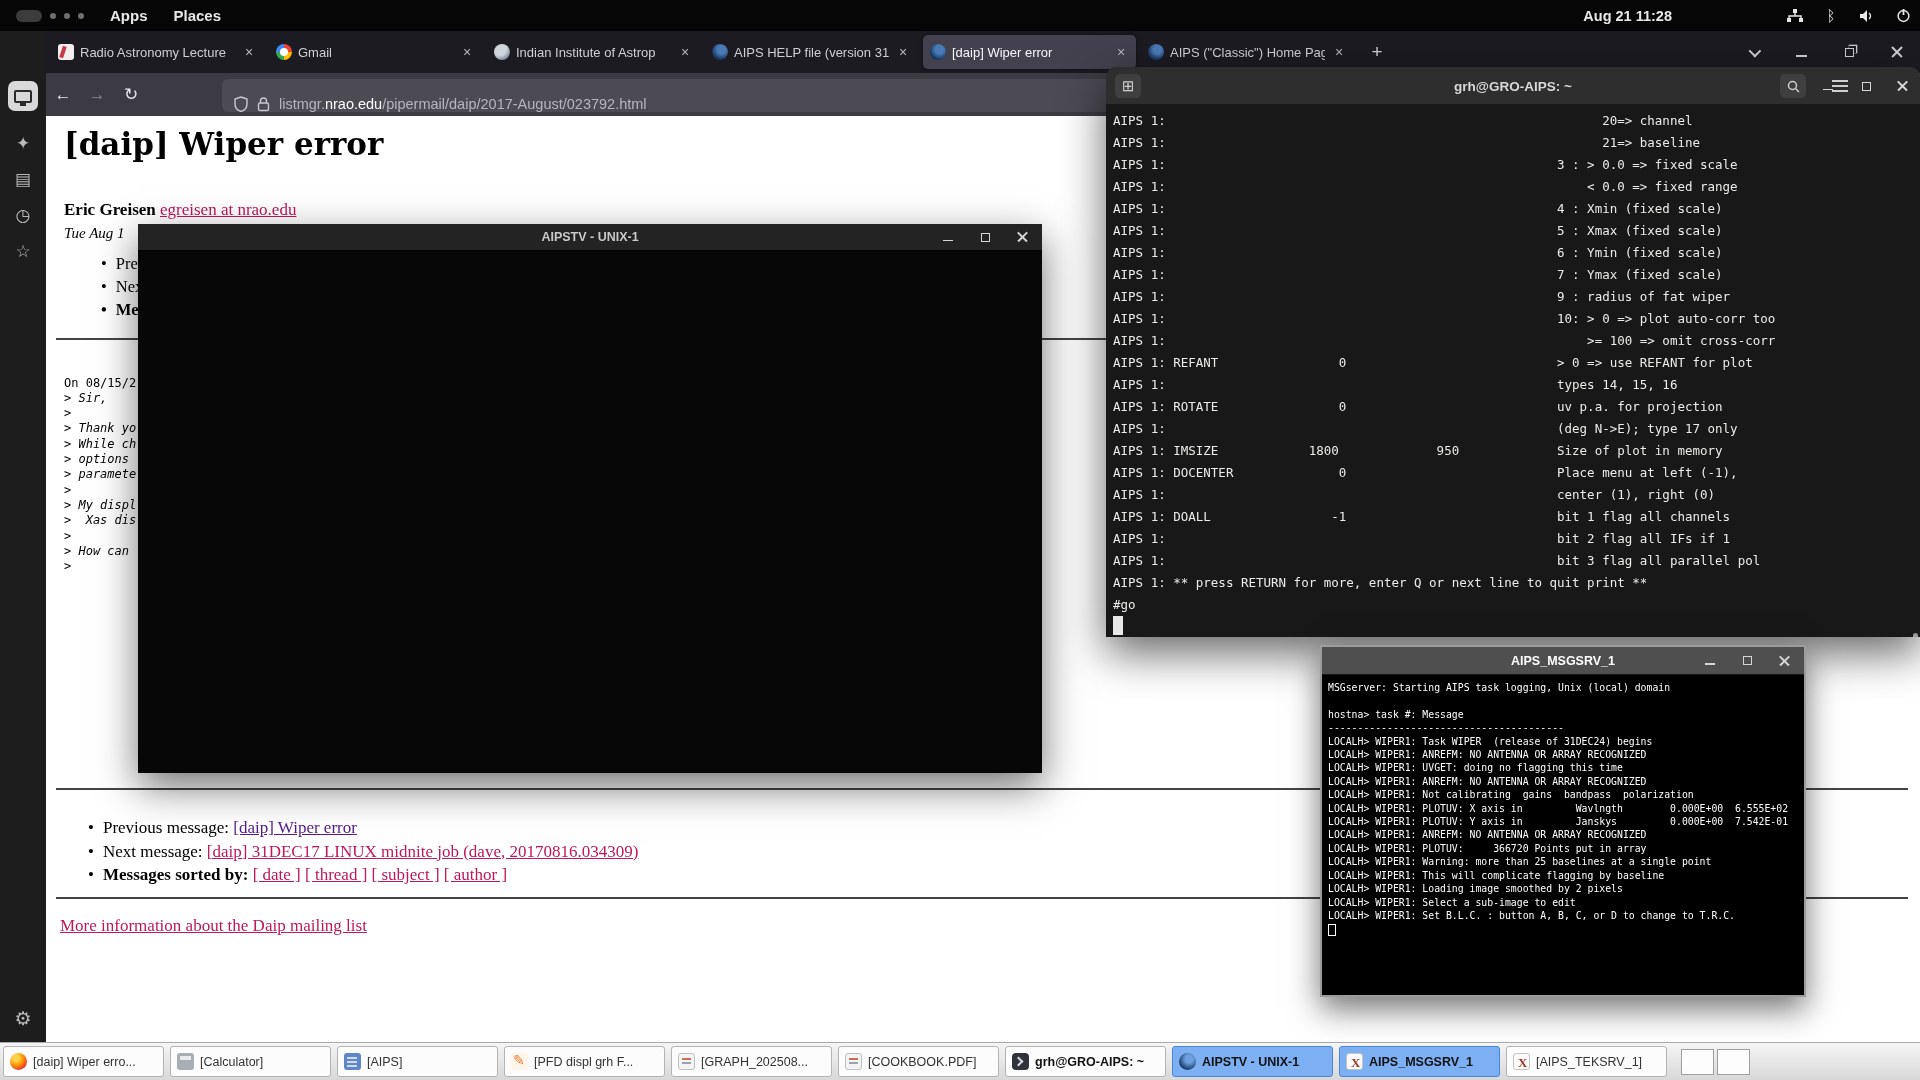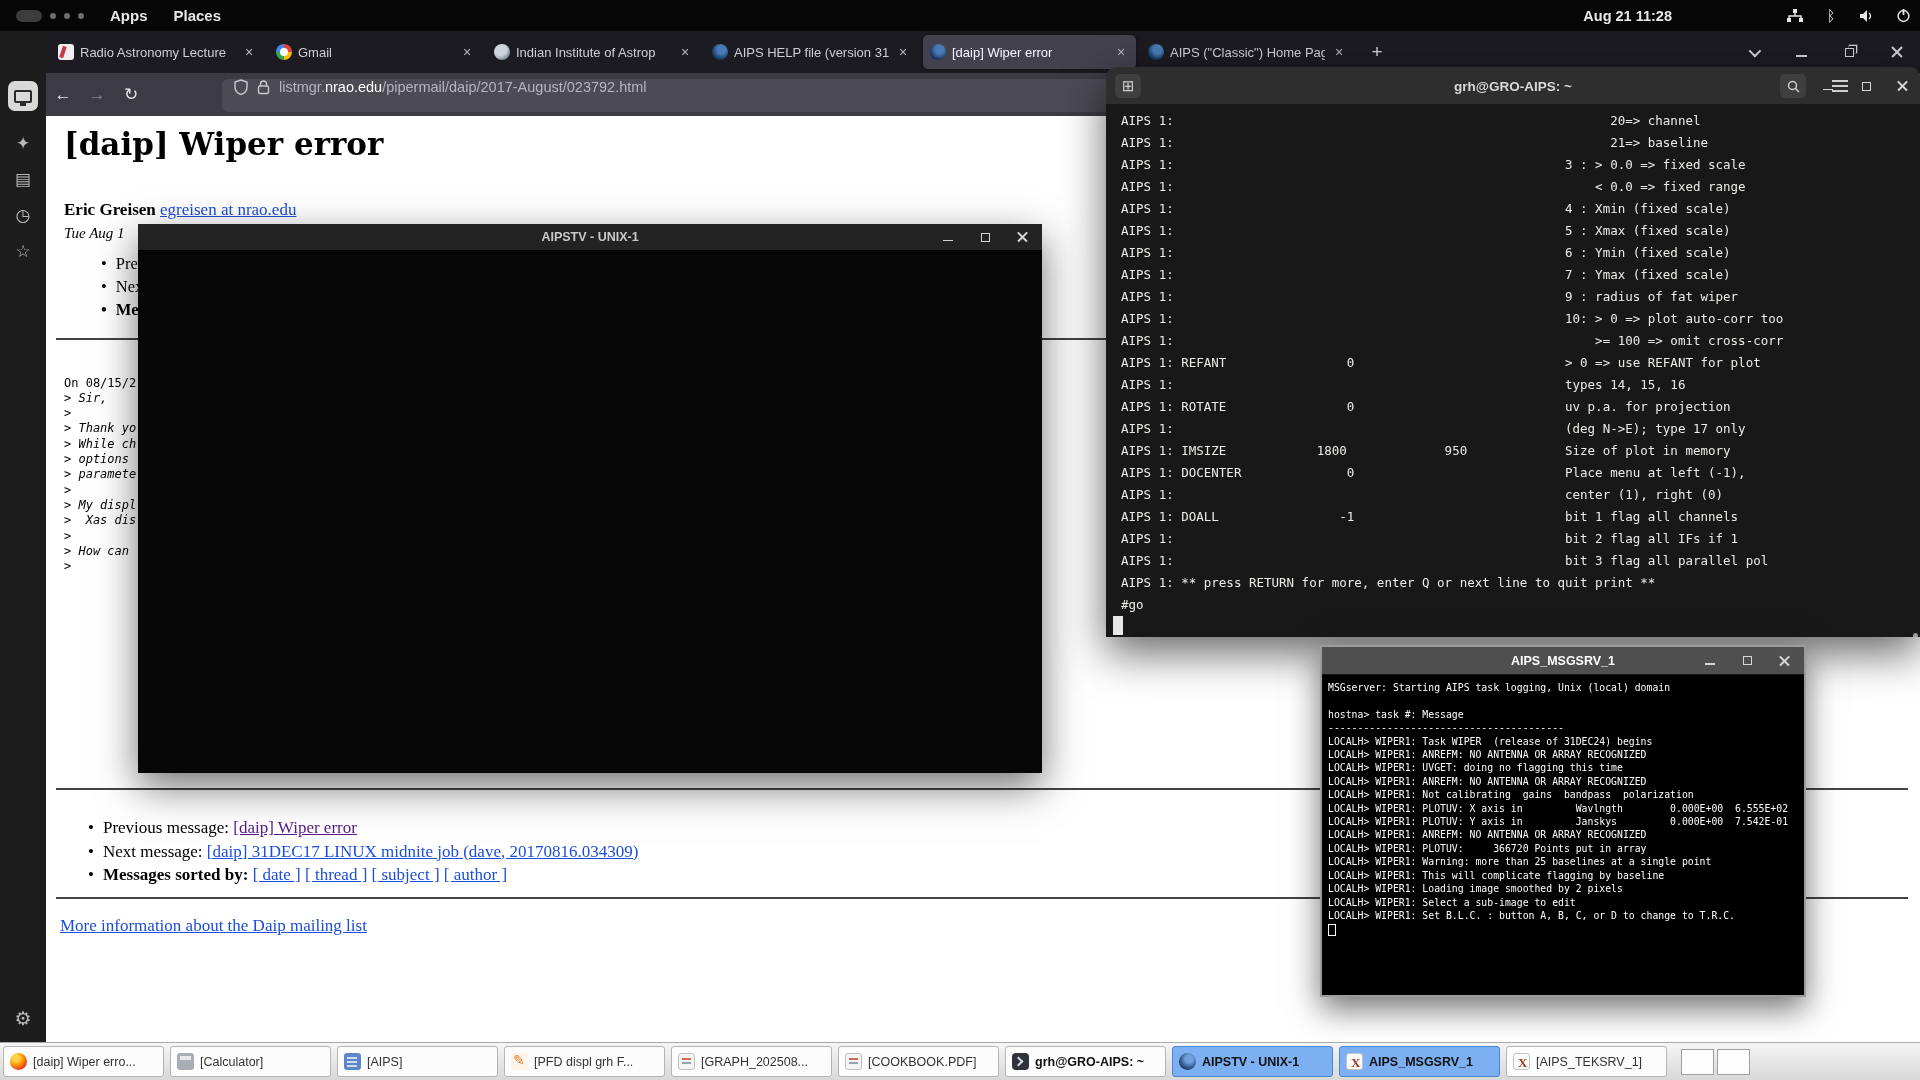--- a/index.html
+++ b/index.html
@@ -50,30 +50,30 @@
   .wcbtn { width:18px; height:18px; position:relative; display:flex; align-items:center; justify-content:center; }
   .chev { width:9px; height:9px; border-right:2px solid #cfced5; border-bottom:2px solid #cfced5; transform:rotate(45deg) translateY(-2px); }
   .minbar { width:11px; height:2px; background:#cfced5; margin-top:8px; }
   .maxsq { width:9px; height:9px; border:1.6px solid #cfced5; box-shadow:3px -3px 0 -1px #1c1b22, 3.5px -3.5px 0 -0.2px #cfced5; }
   .xline { position:absolute; width:14px; height:1.8px; background:#cfced5; top:8px; left:2px; }
   .xline.a { transform:rotate(45deg);} .xline.b { transform:rotate(-45deg);}
 
   .toolbar { position:absolute; left:0; top:42px; width:100%; height:43px; background:#3c3b44; display:flex; align-items:center; }
   .navbtn { color:#e6e5ea; font-size:17px; width:34px; text-align:center; flex:none; }
   .navbtn.fwd { color:#8b8a92; }
-  .urlbar { position:absolute; left:176px; top:6px; width:950px; height:33px; background:#4c4b54; border-radius:6px; display:flex; align-items:flex-start; padding:0 12px; }
+  .urlbar { position:absolute; left:176px; top:6px; width:950px; height:33px; background:#4c4b54; border-radius:6px; display:flex; align-items:flex-end; padding:0 12px; }
   .urlbar svg { flex:none; margin-right:9px; }
   .urltext { font-size:14.5px; color:#b6b5bd; white-space:nowrap; }
   .urltext .domain { color:#fdfdfe; }
 
   .page { position:absolute; left:0; top:85px; width:100%; height:926px; background:#ffffff; color:#000; font-family:"Liberation Serif", serif; overflow:hidden; }
   .page h1 { position:absolute; left:18px; top:10px; font-size:31px; font-weight:700; font-family:"DejaVu Serif", serif; }
   .byline { position:absolute; left:18px; top:84px; font-size:17px; }
   .byline b { font-weight:700; }
-  a.blue { color:#1d4ed8; text-decoration:underline; }
+  a.blue { color:#be185d; text-decoration:underline; }
   a.purple { color:#551a8b; text-decoration:underline; }
   .dateline { position:absolute; left:18px; top:109px; font-size:15px; font-style:italic; }
   .navlist { position:absolute; left:55px; top:136px; font-size:16.5px; line-height:23px; list-style:none; }
   .navlist li::before { content:"•"; margin-right:9px; }
   .navlist li.bold { font-weight:700; }
   .page hr { position:absolute; left:10px; width:calc(100% - 22px); border:none; border-top:2px solid #444; }
   .hr1 { top:222px; } .hr2 { top:672px; } .hr3 { top:781px; }
   .email { position:absolute; left:18px; top:229px; font-family:"DejaVu Sans Mono", monospace; font-size:12px; line-height:15.3px; white-space:pre; }
   .email span, .email i { display:block; white-space:pre; }
   .botlist { position:absolute; left:42px; top:700px; font-size:17px; line-height:23.5px; list-style:none; }
@@ -96,21 +96,21 @@
   
   #terminal { position:absolute; left:1106px; top:67px; width:814px; height:570px; z-index:25; border-radius:10px 10px 0 0; box-shadow:0 16px 44px rgba(0,0,0,.6); }
   .thead { position:relative; height:38px; background:#2e2e2e; border-radius:10px 10px 0 0; border-bottom:1px solid #181818; }
   .thead .title { position:absolute; left:0; right:0; top:0; height:38px; display:flex; align-items:center; justify-content:center; color:#d8d8d8; font-size:13.5px; font-weight:700; }
   .tool-sq { position:absolute; top:7px; width:26px; height:24px; background:#3f3f3f; border-radius:5px; display:flex; align-items:center; justify-content:center; color:#cfcfcf; font-size:15px; }
   .tool-sq.newtabT { left:9px; } .tool-sq.newtabT::before { content:"⊞"; }
   .tool-sq.search { right:114px; }
   .burger { position:absolute; right:72px; top:13px; width:16px; height:2px; background:#cfcfcf; box-shadow:0 5px 0 #cfcfcf, 0 10px 0 #cfcfcf; }
   .twb { position:absolute; top:11px; }
   .tbody { position:relative; height:532px; background:#181818; overflow:hidden; }
-  .tbody pre { position:absolute; left:15px; top:5px; color:#ebebe8; font-family:"DejaVu Sans Mono", monospace; font-size:12.5px; line-height:22px; }
+  .tbody pre { position:absolute; left:7px; top:5px; color:#ebebe8; font-family:"DejaVu Sans Mono", monospace; font-size:12.5px; line-height:22px; }
   .tcursor { position:absolute; left:7px; top:511px; width:10px; height:19px; background:#e8e8e8; }
   .tscroll { position:absolute; right:2px; top:528px; width:5px; height:46px; background:#9a9a9a; border-radius:3px; }
 
   
   #msgsrv { position:absolute; left:1320px; top:645px; width:486px; height:352px; z-index:30; border:2px solid #9c9c9c; box-shadow:0 12px 30px rgba(0,0,0,.55); }
   #msgsrv .mhead { position:relative; height:28px; background:#4f4f4f; border-bottom:1px solid #141414; display:flex; align-items:center; justify-content:center; color:#fff; font-weight:700; font-size:12.5px; }
   #msgsrv .mbody { position:relative; height:320px; background:#000; overflow:hidden; }
   #msgsrv pre { position:absolute; left:6px; top:6px; color:#fff; font-family:"DejaVu Sans Mono", monospace; font-size:9.8px; line-height:13.4px; }
   .mcursor { position:absolute; left:6px; top:249px; width:8px; height:12px; border:1px solid #fff; }
 

